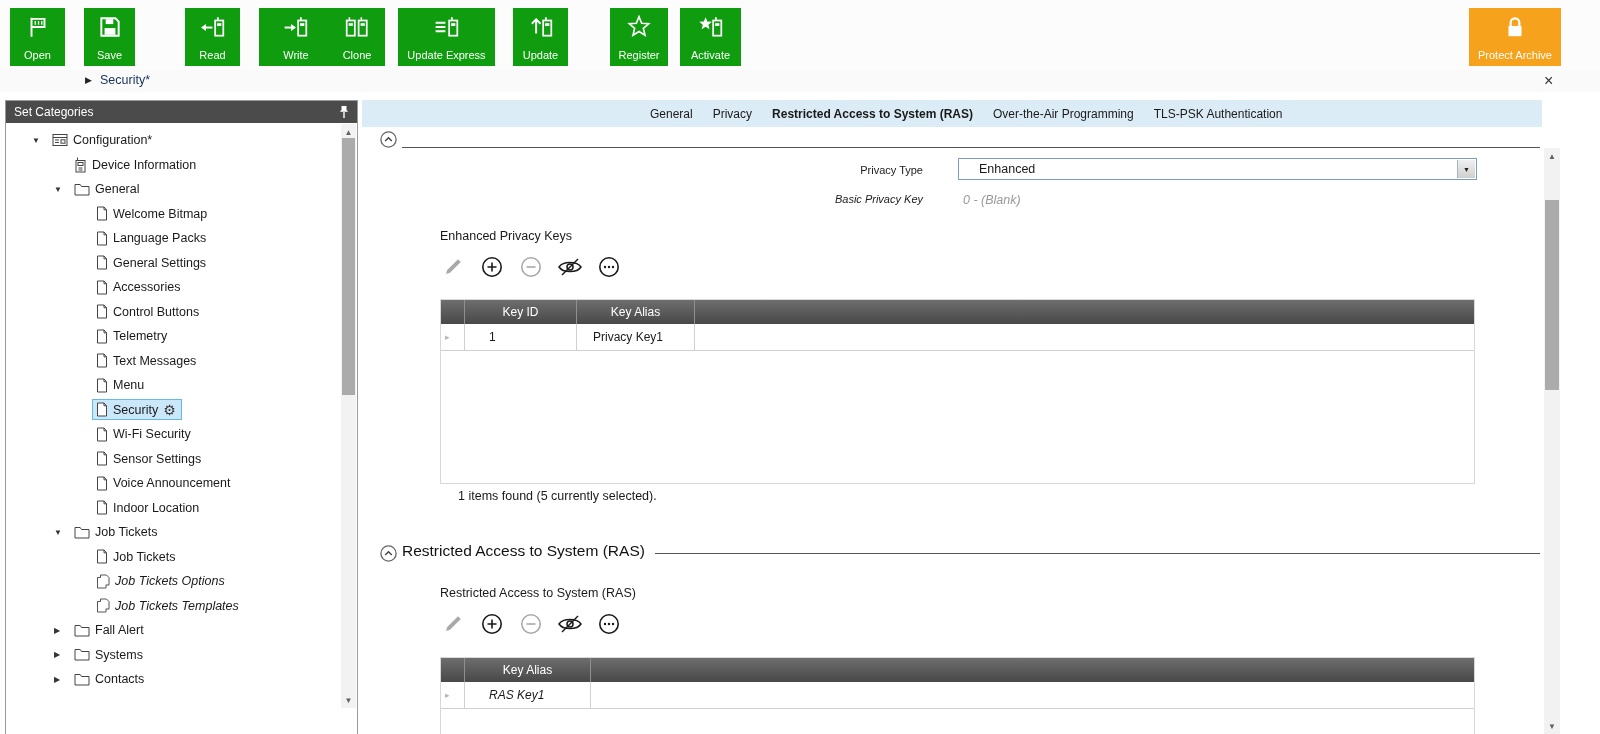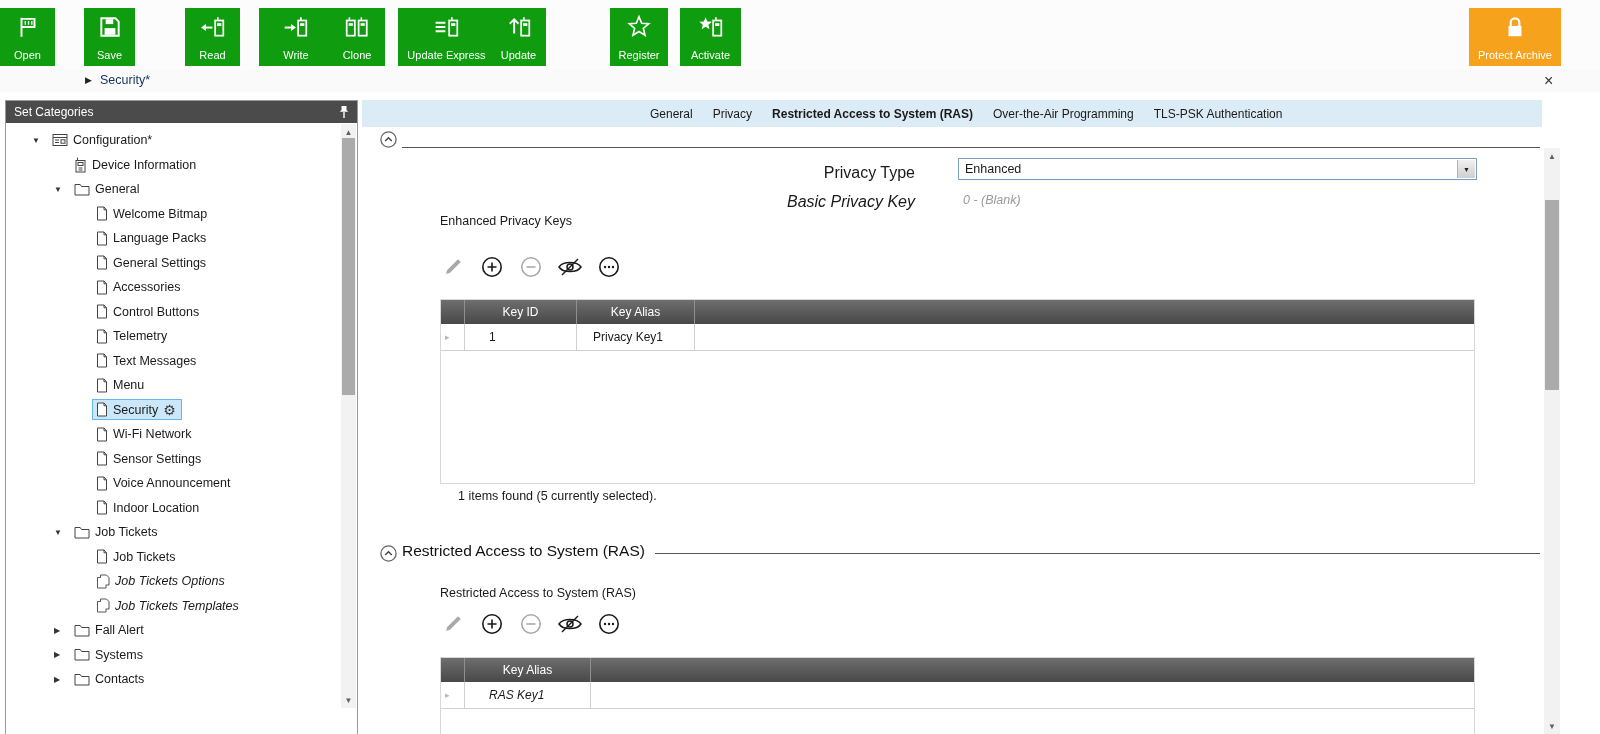--- a/index.html
+++ b/index.html
@@ -48,25 +48,25 @@
   .side-scroll{top:23px;right:1px;width:15px;bottom:26px;}
   .main-scroll{top:48px;right:40px;width:16px;bottom:0;}
   
   .main{position:absolute;left:362px;top:100px;right:0;bottom:0;background:#fff;}
   .main-nav{position:absolute;top:0;left:0;right:58px;height:27px;background:#dcecf7;
     display:flex;align-items:center;gap:20px;padding-left:288px;font-size:12px;box-sizing:border-box;}
   .nav-link{cursor:pointer;white-space:nowrap;}
   .nav-link.current{font-weight:bold;}
   .section-circle{position:absolute;line-height:0;cursor:pointer;}
   .section-rule{position:absolute;height:1px;background:#555;}
-  .field-label{position:absolute;left:353px;width:200px;text-align:right;font-size:16px;}
+  .field-label{position:absolute;left:361px;width:200px;text-align:right;font-size:11px;}
   .field-label.italic{font-style:italic;}
   .field-value.muted{position:absolute;font-style:italic;color:#9a9a9a;font-size:12.5px;}
   .dropdown{position:absolute;left:596px;top:58px;width:519px;height:22px;border:1px solid #7a9ebd;
-    background:#fff;box-sizing:border-box;display:flex;align-items:center;padding-left:6px;
+    background:#fff;box-sizing:border-box;display:flex;align-items:center;padding-left:20px;
     font-size:12.5px;cursor:pointer;}
   .dd-btn{position:absolute;right:1px;top:1px;bottom:1px;width:17px;
     background:linear-gradient(#f0f0f0,#cfcfcf);border-left:1px solid #a8b4c0;
     display:flex;align-items:center;justify-content:center;}
   .dd-arrow{font-size:7px;color:#222;}
   .group-label{position:absolute;left:78px;font-size:12.5px;}
   .action-bar{position:absolute;left:78px;display:flex;gap:13px;align-items:center;height:28px;}
   .abtn{width:26px;height:26px;display:flex;align-items:center;justify-content:center;cursor:pointer;line-height:0;}
   .dtable{position:absolute;left:78px;width:1035px;border:1px solid #d8d8d8;box-sizing:border-box;
     background:#fff;overflow:hidden;}
@@ -80,21 +80,21 @@
   .td{display:flex;align-items:center;padding-left:24px;border-right:1px solid #d0d0d0;box-sizing:border-box;}
   .td.pad16{padding-left:16px;}
   .td.italic{font-style:italic;}
   .status-text{position:absolute;left:96px;top:389px;font-size:12.5px;}
   .ras-title{position:absolute;left:40px;top:442px;font-size:15.5px;color:#111;}
 </style>
 </head>
 <body>
 
 <div class="toolbar">
-  <div class="tbtn" style="left:0;width:55px;justify-content:flex-end;">
+  <div class="tbtn" style="left:10px;width:55px;justify-content:flex-end;">
     <span class="ticon">
       <svg width="26" height="26" viewBox="0 0 24 24">
           <path d="M6 3.5V21" stroke="#fff" stroke-width="1.8" fill="none"></path>
           <path d="M6 4.5h12v7.5H6" fill="none" stroke="#fff" stroke-width="1.8"></path>
           <path d="M9.5 6.5v3.5M12.5 6.5v3.5M15.5 6.5v3.5" stroke="#fff" stroke-width="1.2" fill="none"></path>
         </svg>
     </span>
     <span class="tlabel">Open</span>
   </div>
   <div class="tbtn" style="left:84px;width:51px;">
@@ -147,21 +147,21 @@
     <span class="ticon">
       <svg width="26" height="26" viewBox="0 0 24 24">
           <path d="M1.5 8h9M1.5 12h9M1.5 16h9" stroke="#fff" stroke-width="1.8" fill="none"></path>
           <path d="M16.5 3v3.2" stroke="#fff" stroke-width="1.6" fill="none"></path>
           <rect x="14" y="6" width="7.5" height="14" fill="none" stroke="#fff" stroke-width="1.6"></rect>
           <rect x="15.8" y="8.5" width="3.9" height="2.6" fill="#fff"></rect>
         </svg>
     </span>
     <span class="tlabel">Update Express</span>
   </div>
-  <div class="tbtn" style="left:491px;width:55px;">
+  <div class="tbtn" style="left:513px;width:55px;">
     <span class="ticon">
       <svg width="26" height="26" viewBox="0 0 24 24">
           <path d="M3.5 9L7.5 5l4 4" fill="none" stroke="#fff" stroke-width="1.8"></path>
           <path d="M7.5 5.5V18" stroke="#fff" stroke-width="1.8" fill="none"></path>
           <path d="M16.5 3v3.2" stroke="#fff" stroke-width="1.6" fill="none"></path>
           <rect x="14" y="6" width="7.5" height="14" fill="none" stroke="#fff" stroke-width="1.6"></rect>
           <rect x="15.8" y="8.5" width="3.9" height="2.6" fill="#fff"></rect>
         </svg>
     </span>
     <span class="tlabel">Update</span>
@@ -326,21 +326,21 @@
           <span class="tree-label">Security</span>
           <span class="gear-icon">⚙</span>
         </span>
       </div>
       <div class="tree-row" style="padding-left: 86px;">
         <span class="tree-content">
           <span class="tree-icon"><svg width="12" height="15" viewBox="0 0 12 15">
               <path d="M1.5 1h6.5l2.5 2.8V14H1.5z" fill="#fff" stroke="#444"></path>
               <path d="M8 1v2.8h2.5" fill="none" stroke="#444"></path>
             </svg></span>
-          <span class="tree-label">Wi-Fi Network</span>
+          <span class="tree-label">Wi-Fi Security</span>
         </span>
       </div>
       <div class="tree-row" style="padding-left: 86px;">
         <span class="tree-content">
           <span class="tree-icon"><svg width="12" height="15" viewBox="0 0 12 15">
               <path d="M1.5 1h6.5l2.5 2.8V14H1.5z" fill="#fff" stroke="#444"></path>
               <path d="M8 1v2.8h2.5" fill="none" stroke="#444"></path>
             </svg></span>
           <span class="tree-label">Sensor Settings</span>
         </span>
@@ -455,21 +455,21 @@
   <div class="field-label" style="top:64px;">Privacy Type</div>
   <div class="dropdown">
     <span>Enhanced</span>
     <span class="dd-btn">
       <span class="dd-arrow">▼</span>
     </span>
   </div>
   <div class="field-label italic" style="top:93px;">Basic Privacy Key</div>
   <div class="field-value muted" style="left:601px;top:93px;">0 - (Blank)</div>
 
-  <div class="group-label" style="top:114px;">Enhanced Privacy Keys</div>
+  <div class="group-label" style="top:129px;">Enhanced Privacy Keys</div>
 
   <div class="action-bar" style="top:153px;">
     <span class="abtn">
       <svg width="20" height="20" viewBox="0 0 20 20">
           <path d="M3 17l1.2-4L15 2.2 17.8 5 7 15.8z" fill="#a9a9a9"></path>
         </svg>
     </span>
     <span class="abtn">
       <svg width="22" height="22" viewBox="0 0 22 22">
           <circle cx="11" cy="11" r="9.2" fill="none" stroke="#1a1a1a" stroke-width="1.6"></circle>

